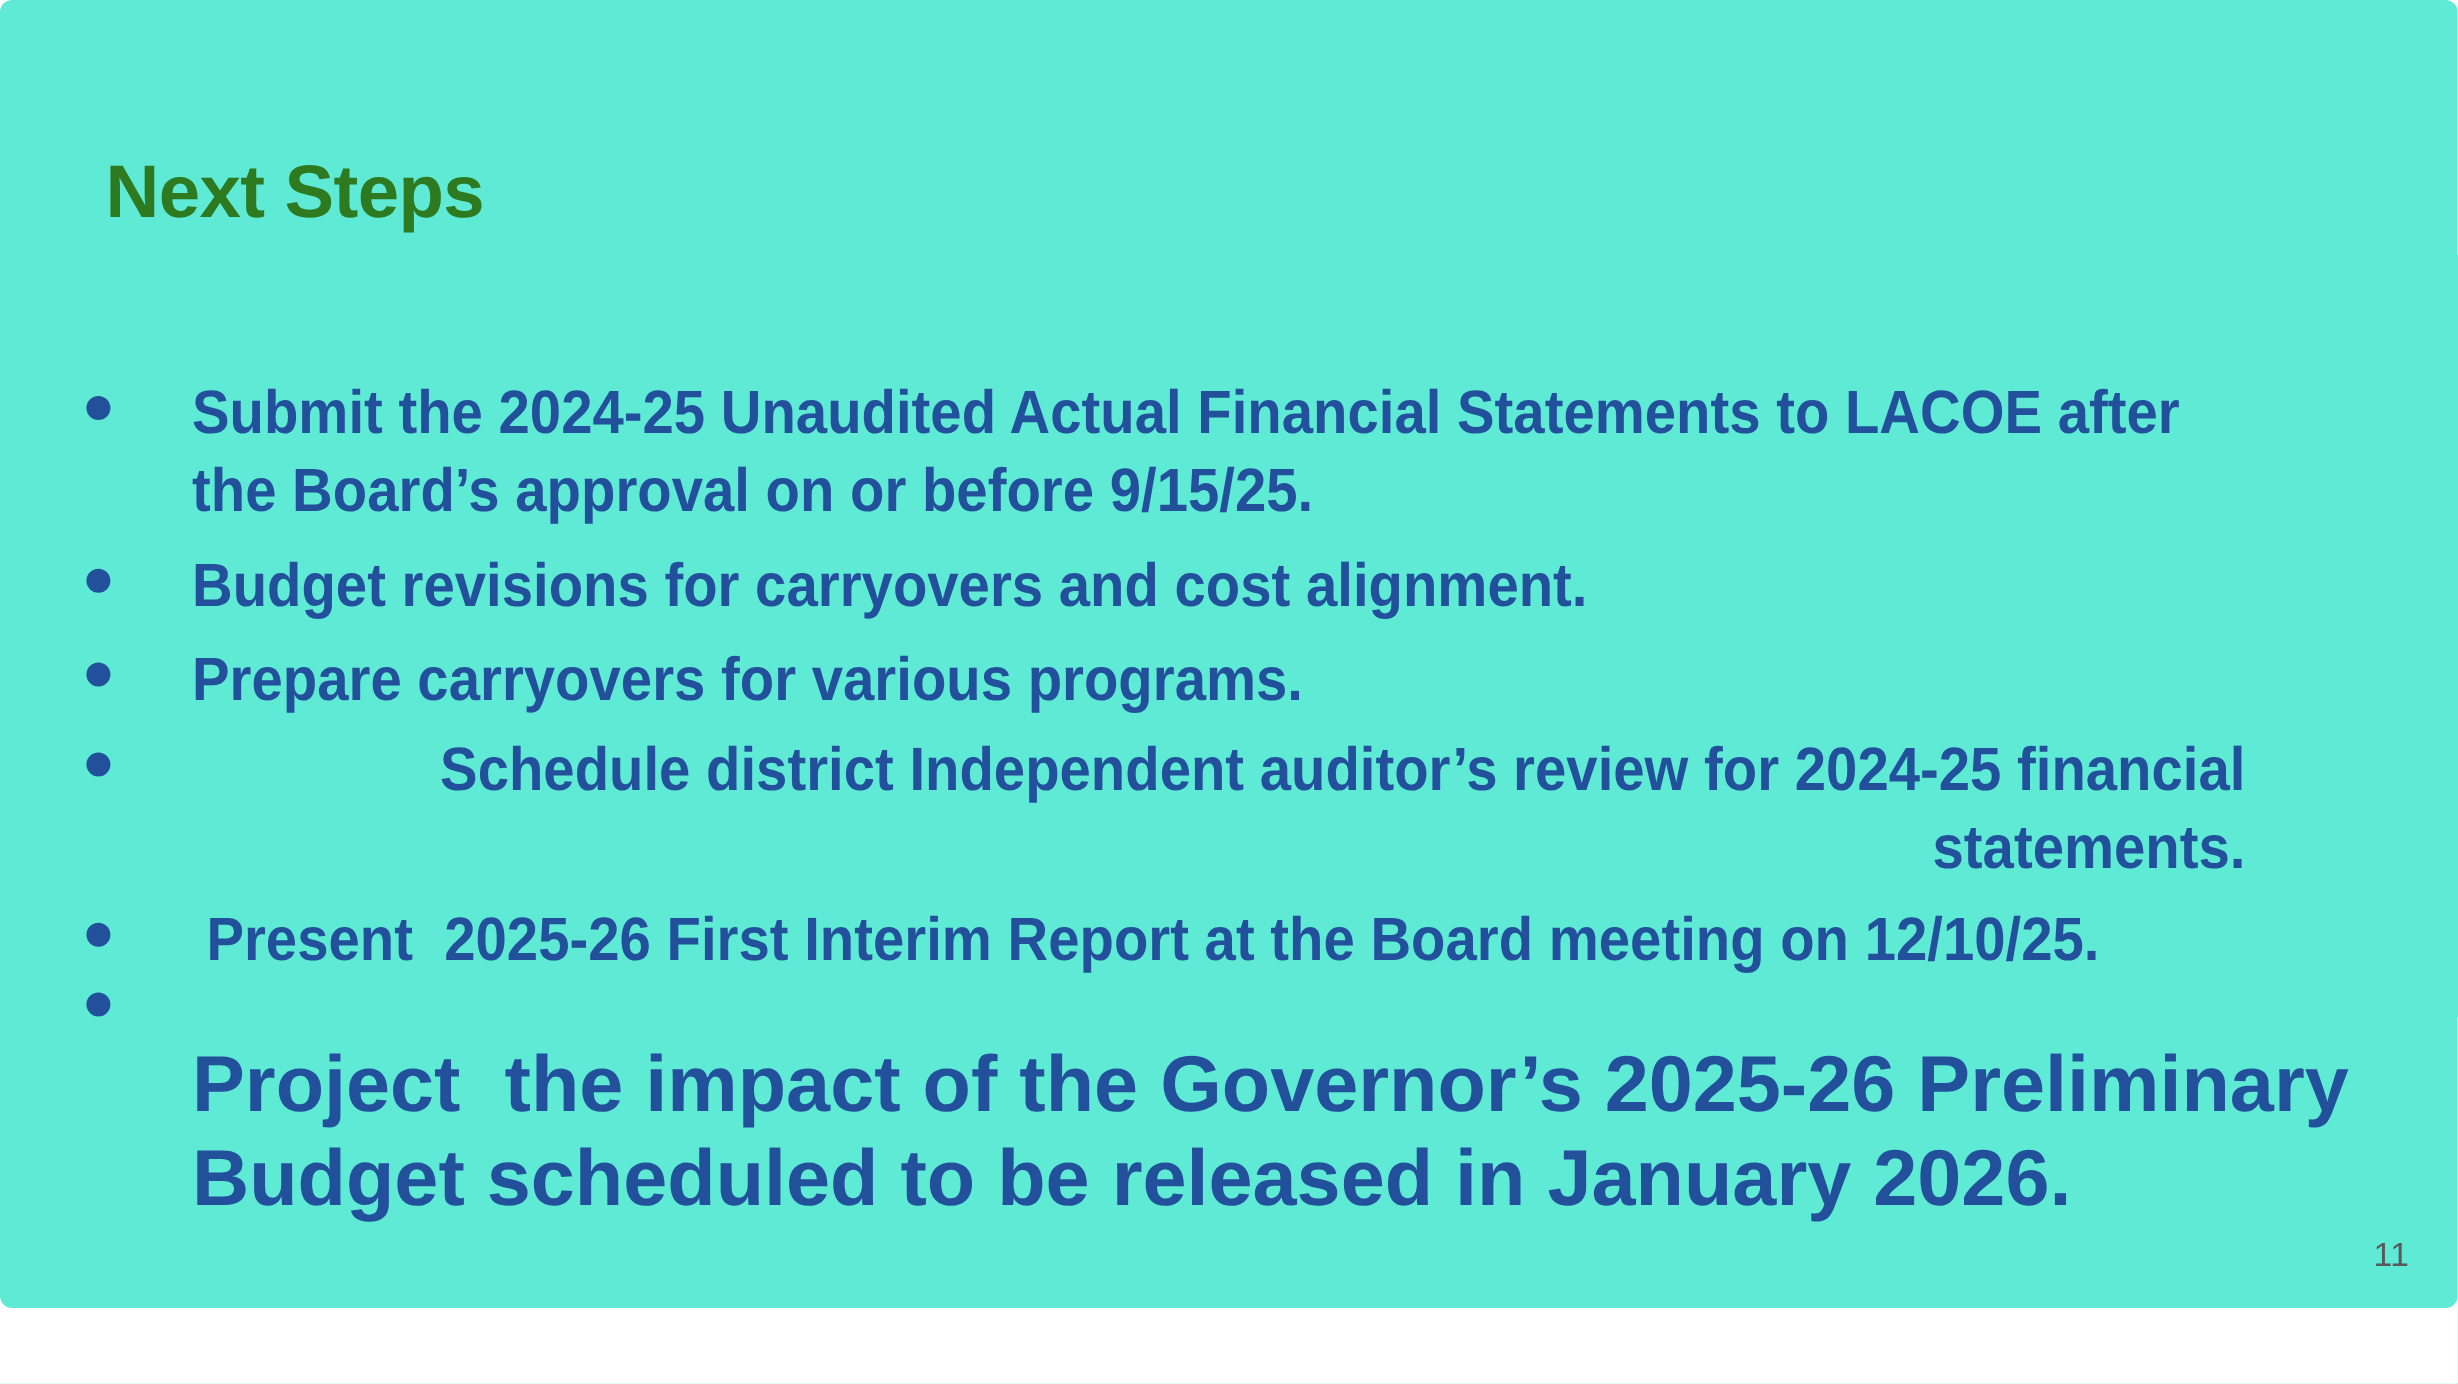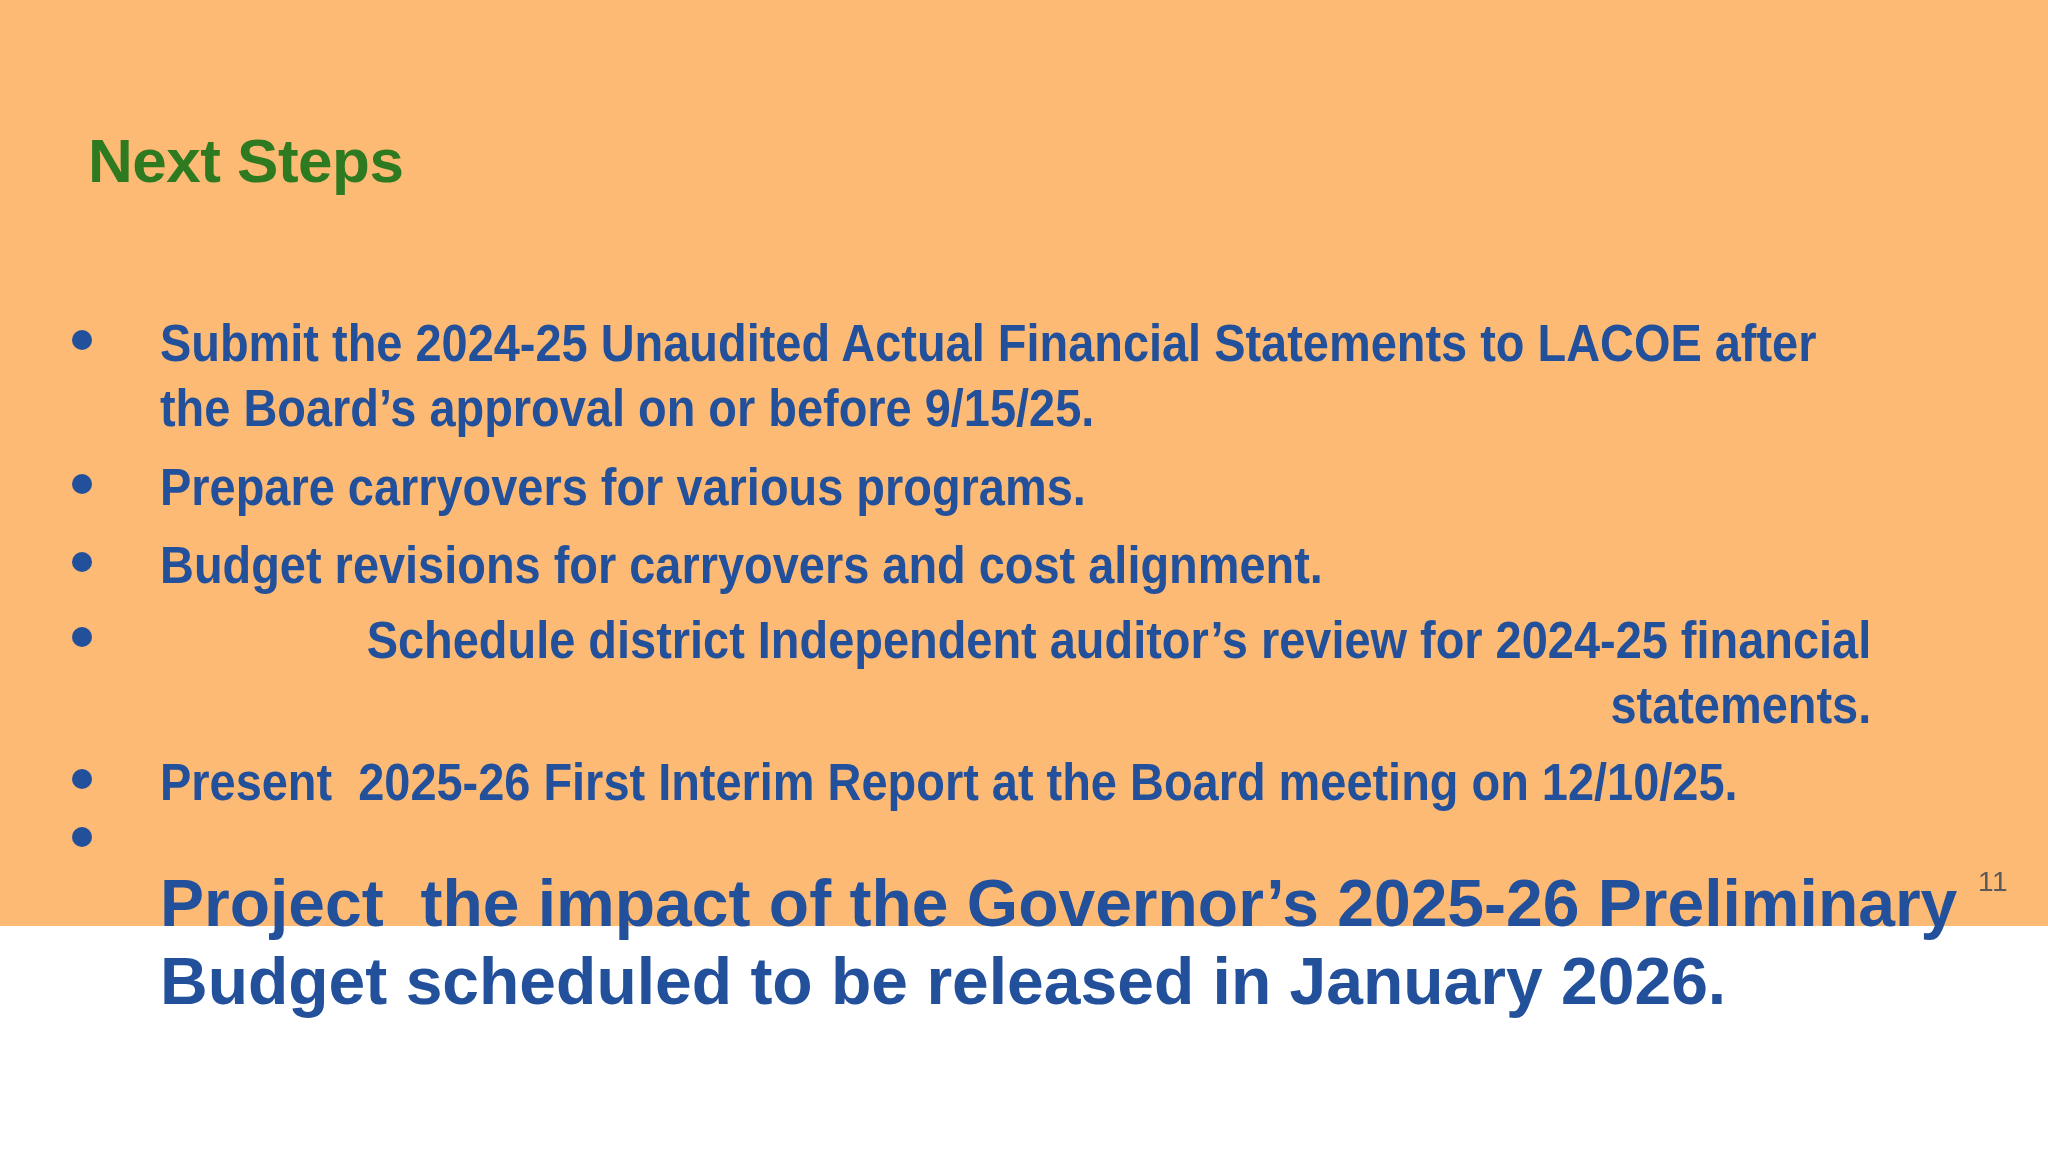--- a/index.html
+++ b/index.html
@@ -11,23 +11,24 @@
     width: 2048px;
     height: 1153px;
     overflow: hidden;
     font-family: "Liberation Sans", sans-serif;
     -webkit-font-smoothing: antialiased;
   }
 
   .slide {
     position: relative;
     width: 2048px;
-    height: 926px;
-    background: #fdba74;
+    height: 1090px;
+    background: #5eead4;
     box-sizing: border-box;
+    border-radius: 10px;
   }
 
   
   .slide-title {
     position: absolute;
     left: 88px;
     top: 128px;
     font-size: 62px;
     font-weight: bold;
     color: #2E7A21;
@@ -89,21 +90,21 @@
 
   .row-2 { margin-top: 14px; }
   .row-2 .bullet-marker { padding-top: 18px; }
 
   .row-3 { margin-top: 14px; }
   .row-3 .bullet-marker { padding-top: 18px; }
 
   .row-4 { margin-top: 10px; text-align: right; }
   .row-4 .bullet-marker { padding-top: 18px; }
 
-  .row-5 { margin-top: 12px; }
+  .row-5 { margin-top: 12px; gap: 12px; }
   .row-5 .bullet-marker { padding-top: 18px; }
 
   
   .row-6 { margin-top: 8px; }
   .row-6 .bullet-marker { padding-top: 4px; }
   .row-6 .bullet-text {
     font-size: 66px;
     line-height: 1.18;
     transform: scaleX(1.0);
     padding-top: 42px;
@@ -130,32 +131,32 @@
 
   <div class="bullet-list">
 
     <div class="bullet-item cond row-1">
       <span class="bullet-marker">
           <span class="dot"></span>
         </span>
       <span class="bullet-text">Submit the 2024-25 Unaudited Actual Financial Statements to LACOE after the Board’s approval on or before 9/15/25.</span>
     </div>
 
+    <div class="bullet-item cond row-3">
+      <span class="bullet-marker">
+          <span class="dot"></span>
+        </span>
+      <span class="bullet-text">Budget revisions for carryovers and cost alignment.</span>
+    </div>
+
     <div class="bullet-item cond row-2">
       <span class="bullet-marker">
           <span class="dot"></span>
         </span>
       <span class="bullet-text">Prepare carryovers for various programs.</span>
-    </div>
-
-    <div class="bullet-item cond row-3">
-      <span class="bullet-marker">
-          <span class="dot"></span>
-        </span>
-      <span class="bullet-text">Budget revisions for carryovers and cost alignment.</span>
     </div>
 
     <div class="bullet-item cond row-4">
       <span class="bullet-marker">
           <span class="dot"></span>
         </span>
       <span class="bullet-text">Schedule district Independent auditor’s review for 2024-25 financial statements.</span>
     </div>
 
     <div class="bullet-item cond row-5">

